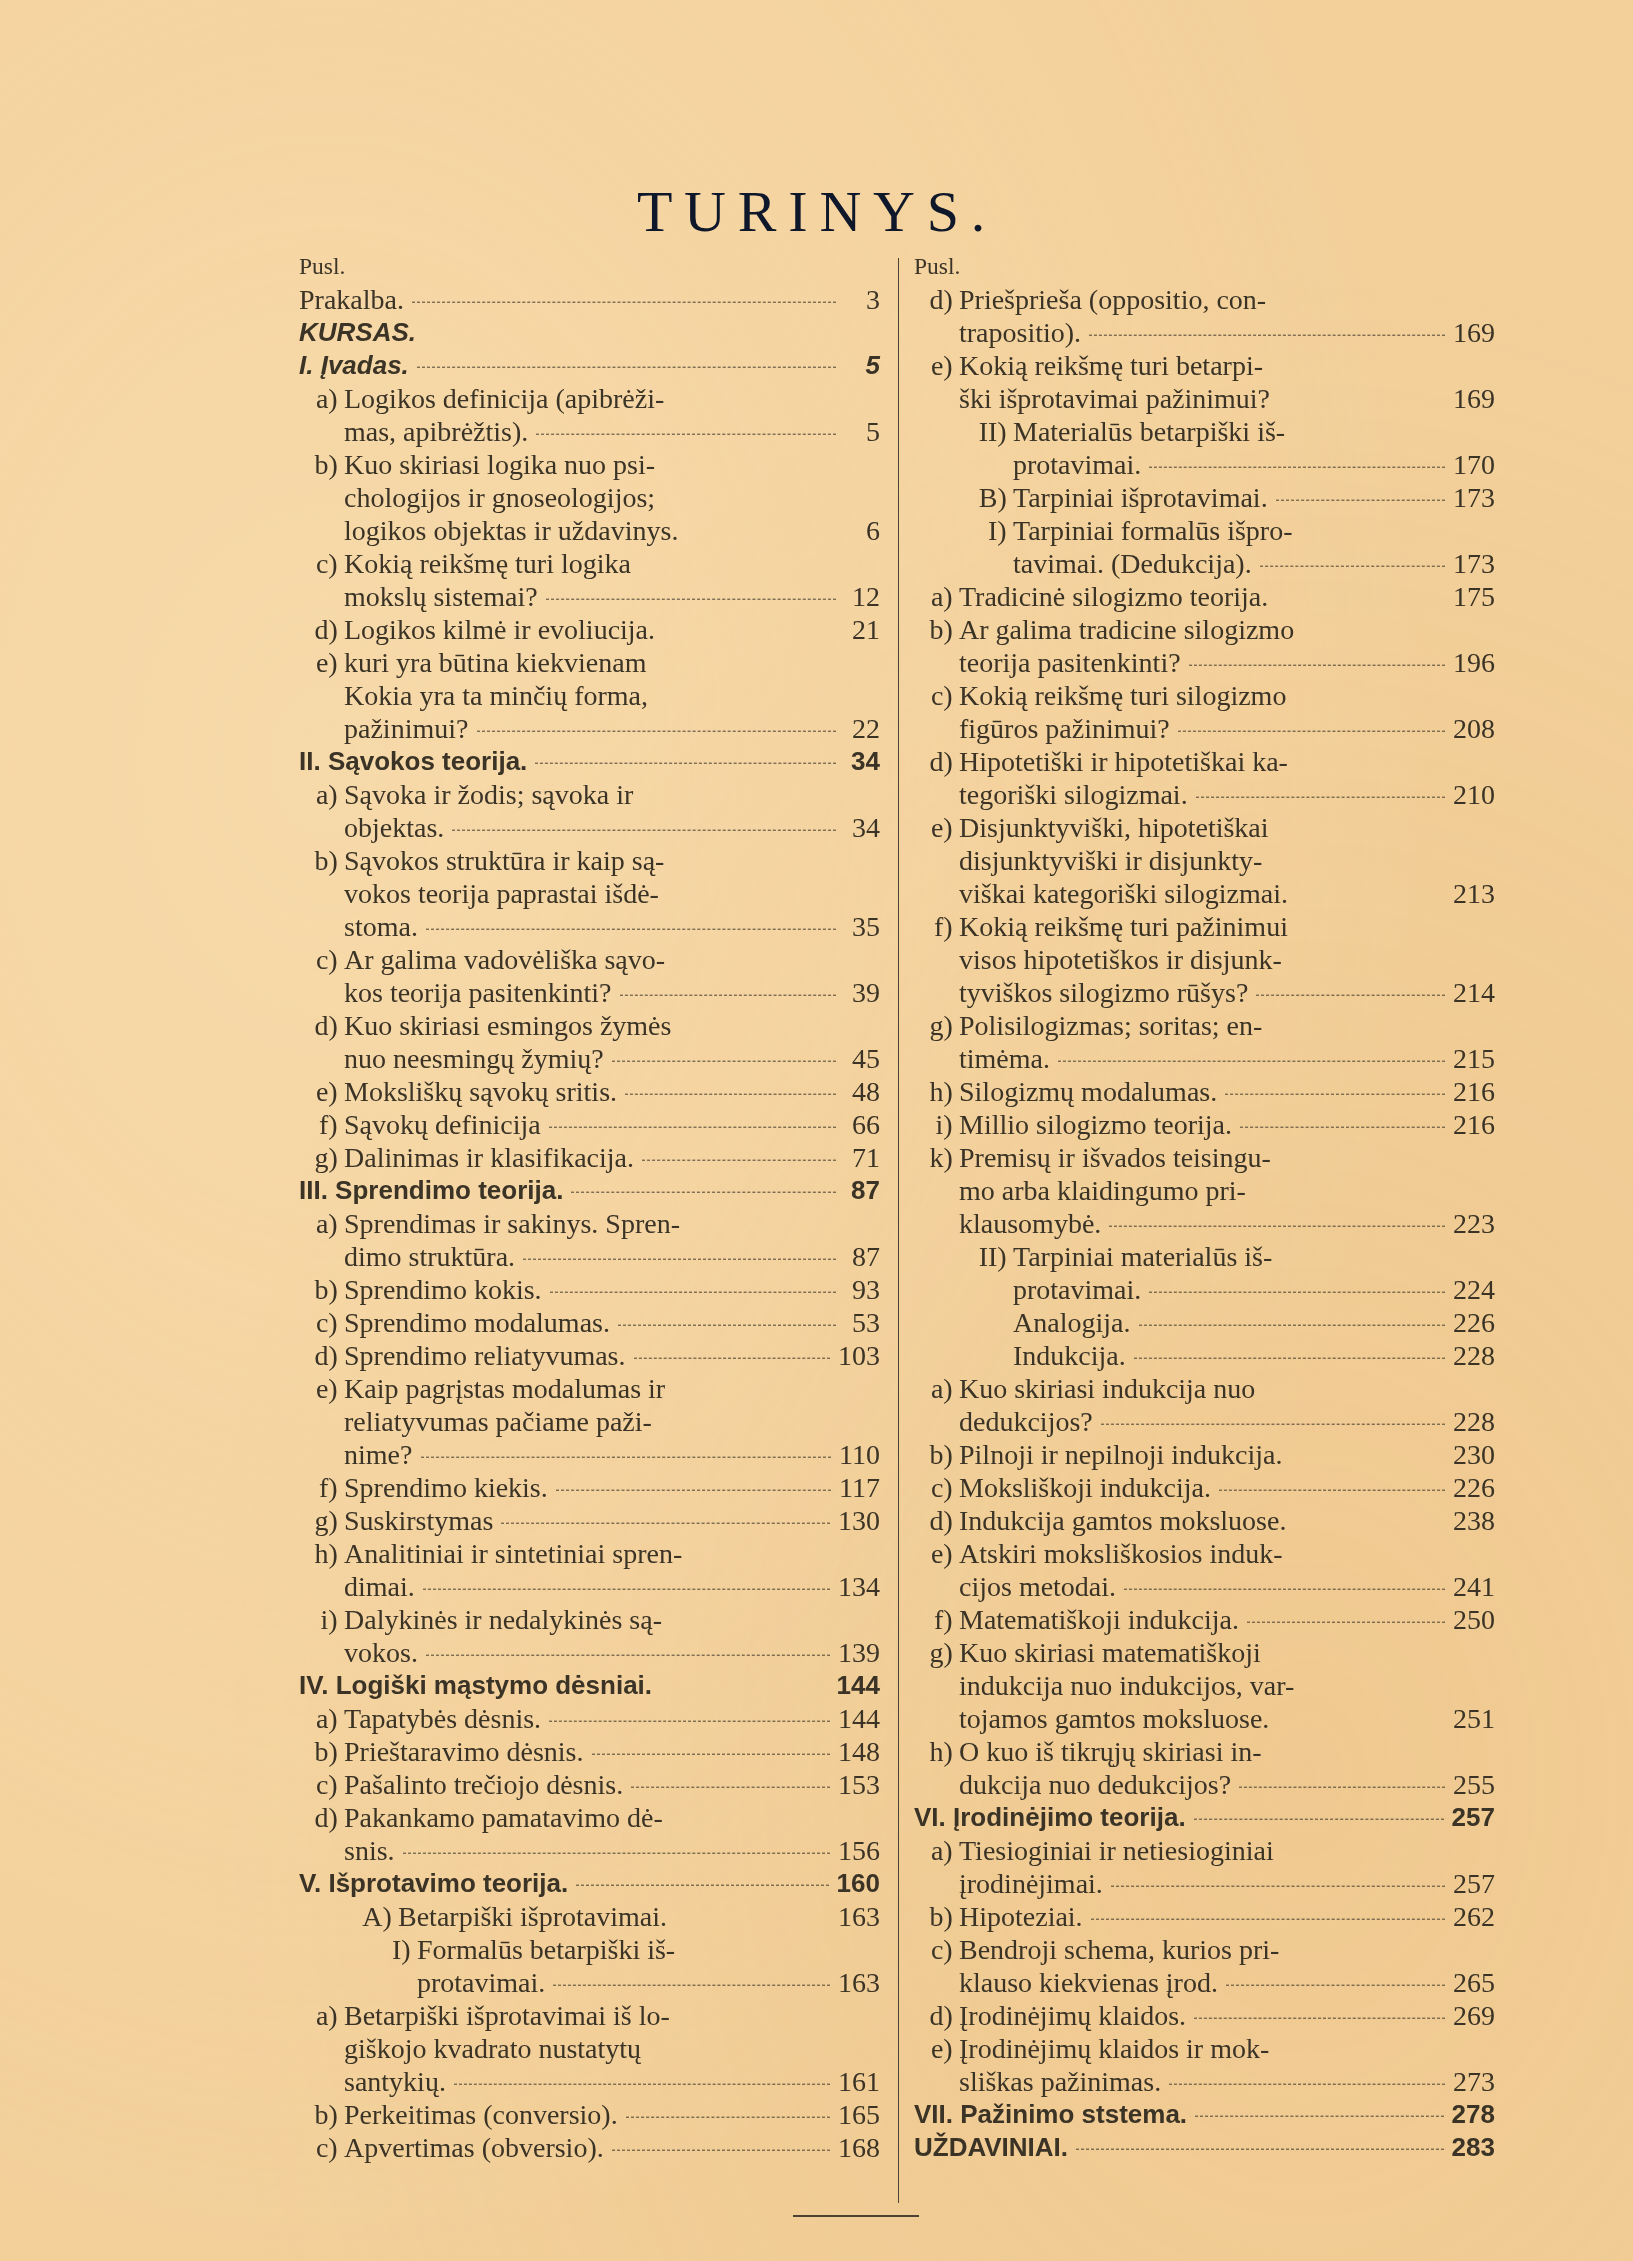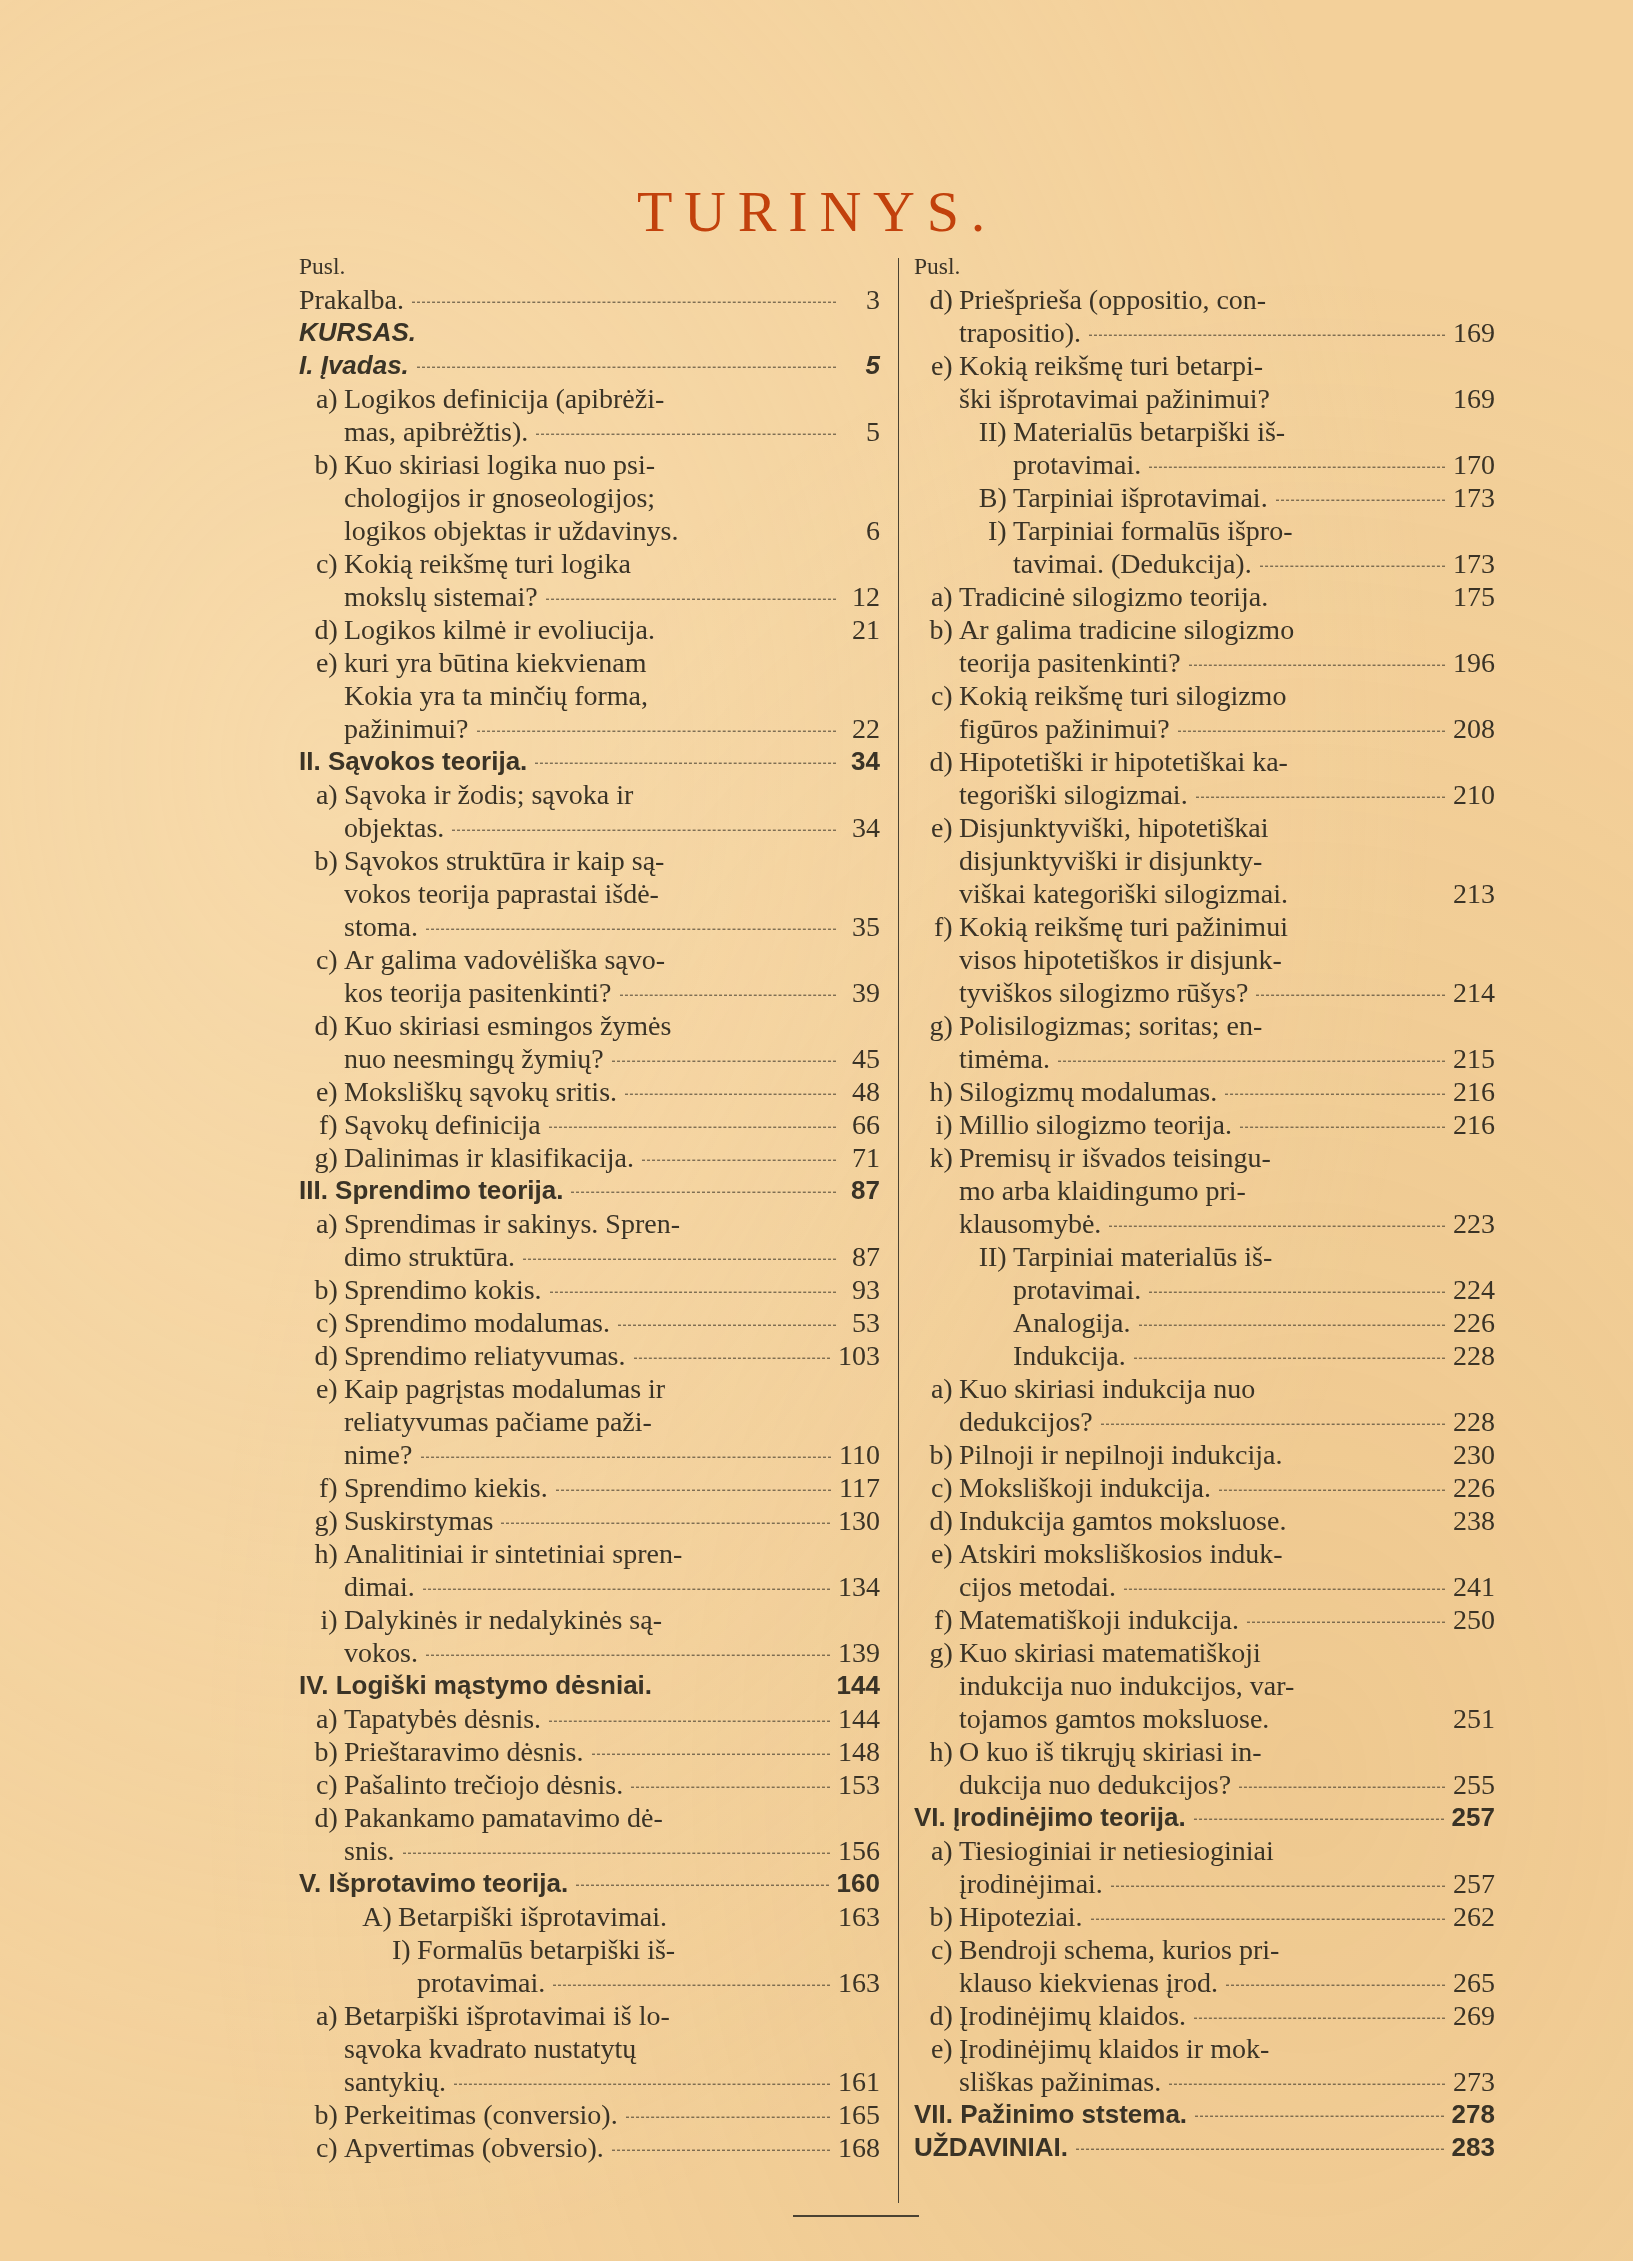--- a/index.html
+++ b/index.html
@@ -9,21 +9,21 @@
     background-image:
       radial-gradient(ellipse at 20% 30%, rgba(255,236,200,0.35), rgba(255,236,200,0) 60%),
       radial-gradient(ellipse at 80% 70%, rgba(220,170,100,0.18), rgba(220,170,100,0) 60%);
     position: relative; overflow: hidden;
     font-family: "Liberation Serif", "DejaVu Serif", serif;
     color: #3a3326;
   }
   .page-title {
     position: absolute; left: 0; width: 1634px; top: 183px;
     text-align: center; font-size: 58px; letter-spacing: 11.8px;
-    font-weight: normal; color: #c2410c; line-height: 1;
+    font-weight: normal; color: #0f172a; line-height: 1;
   }
   .col { position: absolute; top: 253px; width: 581px; }
   .col.left { left: 299px; }
   .col.right { left: 914px; }
   .pusl {
     text-align: left; font-size: 23.5px; line-height: 27px; height: 30px; color: #3b3428;
   }
   .divider {
     position: absolute; left: 898px; top: 258px; width: 1.4px; height: 1945px;
     background: #4a4232;
@@ -522,21 +522,21 @@
         </div>
       </div>
       <div class="entry">
         <div class="row">
           <span class="label">a)</span>
           <div class="text-block">
             <div class="line">
               <span class="t">Betarpiški išprotavimai iš lo-</span>
             </div>
             <div class="line">
-              <span class="t">sąvoka kvadrato nustatytų</span>
+              <span class="t">giškojo kvadrato nustatytų</span>
             </div>
             <div class="line">
               <span class="t">santykių.</span>
               <span class="leader"></span>
               <span class="pg">161</span>
             </div>
           </div>
         </div>
       </div>
       <div class="entry">

